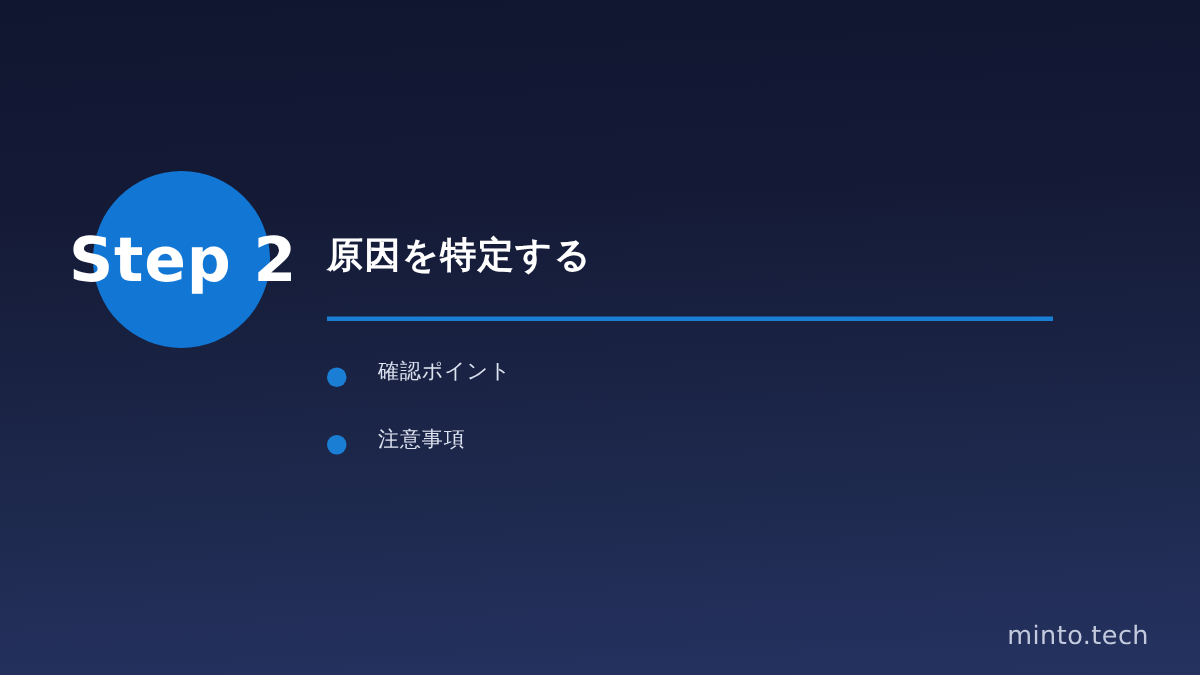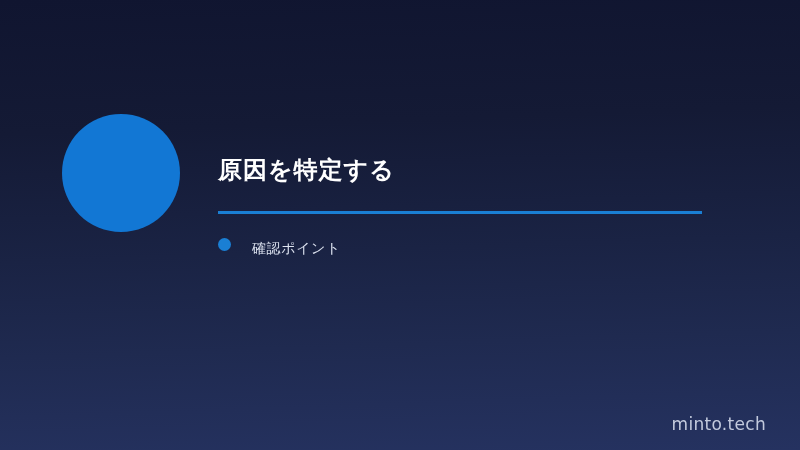--- a/index.html
+++ b/index.html
@@ -64,21 +64,21 @@
   .bullets {
     position: absolute;
     left: 218px;
     top: 238px;
     margin: 0;
     padding: 0;
     list-style: none;
   }
   .bullet-item {
     display: flex;
-    align-items: flex-start;
+    align-items: flex-end;
     height: 20px;
     margin-bottom: 25px;
   }
   .bullet-dot {
     flex: none;
     width: 13px;
     height: 13px;
     border-radius: 50%;
     background: #1a7fd4;
   }
@@ -101,27 +101,32 @@
     letter-spacing: 0.3px;
     margin-top: 48px;
   }
 </style>
 </head>
 <body>
 
 <div class="slide">
 
   <div class="step-circle"></div>
+  <div class="step-label">Step 2</div>
 
   <div class="title">原因を特定する</div>
 
   <div class="divider"></div>
 
   <ul class="bullets">
     <li class="bullet-item">
       <span class="bullet-dot"></span>
       <span class="bullet-text">確認ポイント</span>
     </li>
+    <li class="bullet-item">
+      <span class="bullet-dot"></span>
+      <span class="bullet-text">注意事項</span>
+    </li>
   </ul>
 
   <div class="watermark">minto.tech</div>
 
 </div>
 
 </body></html>

